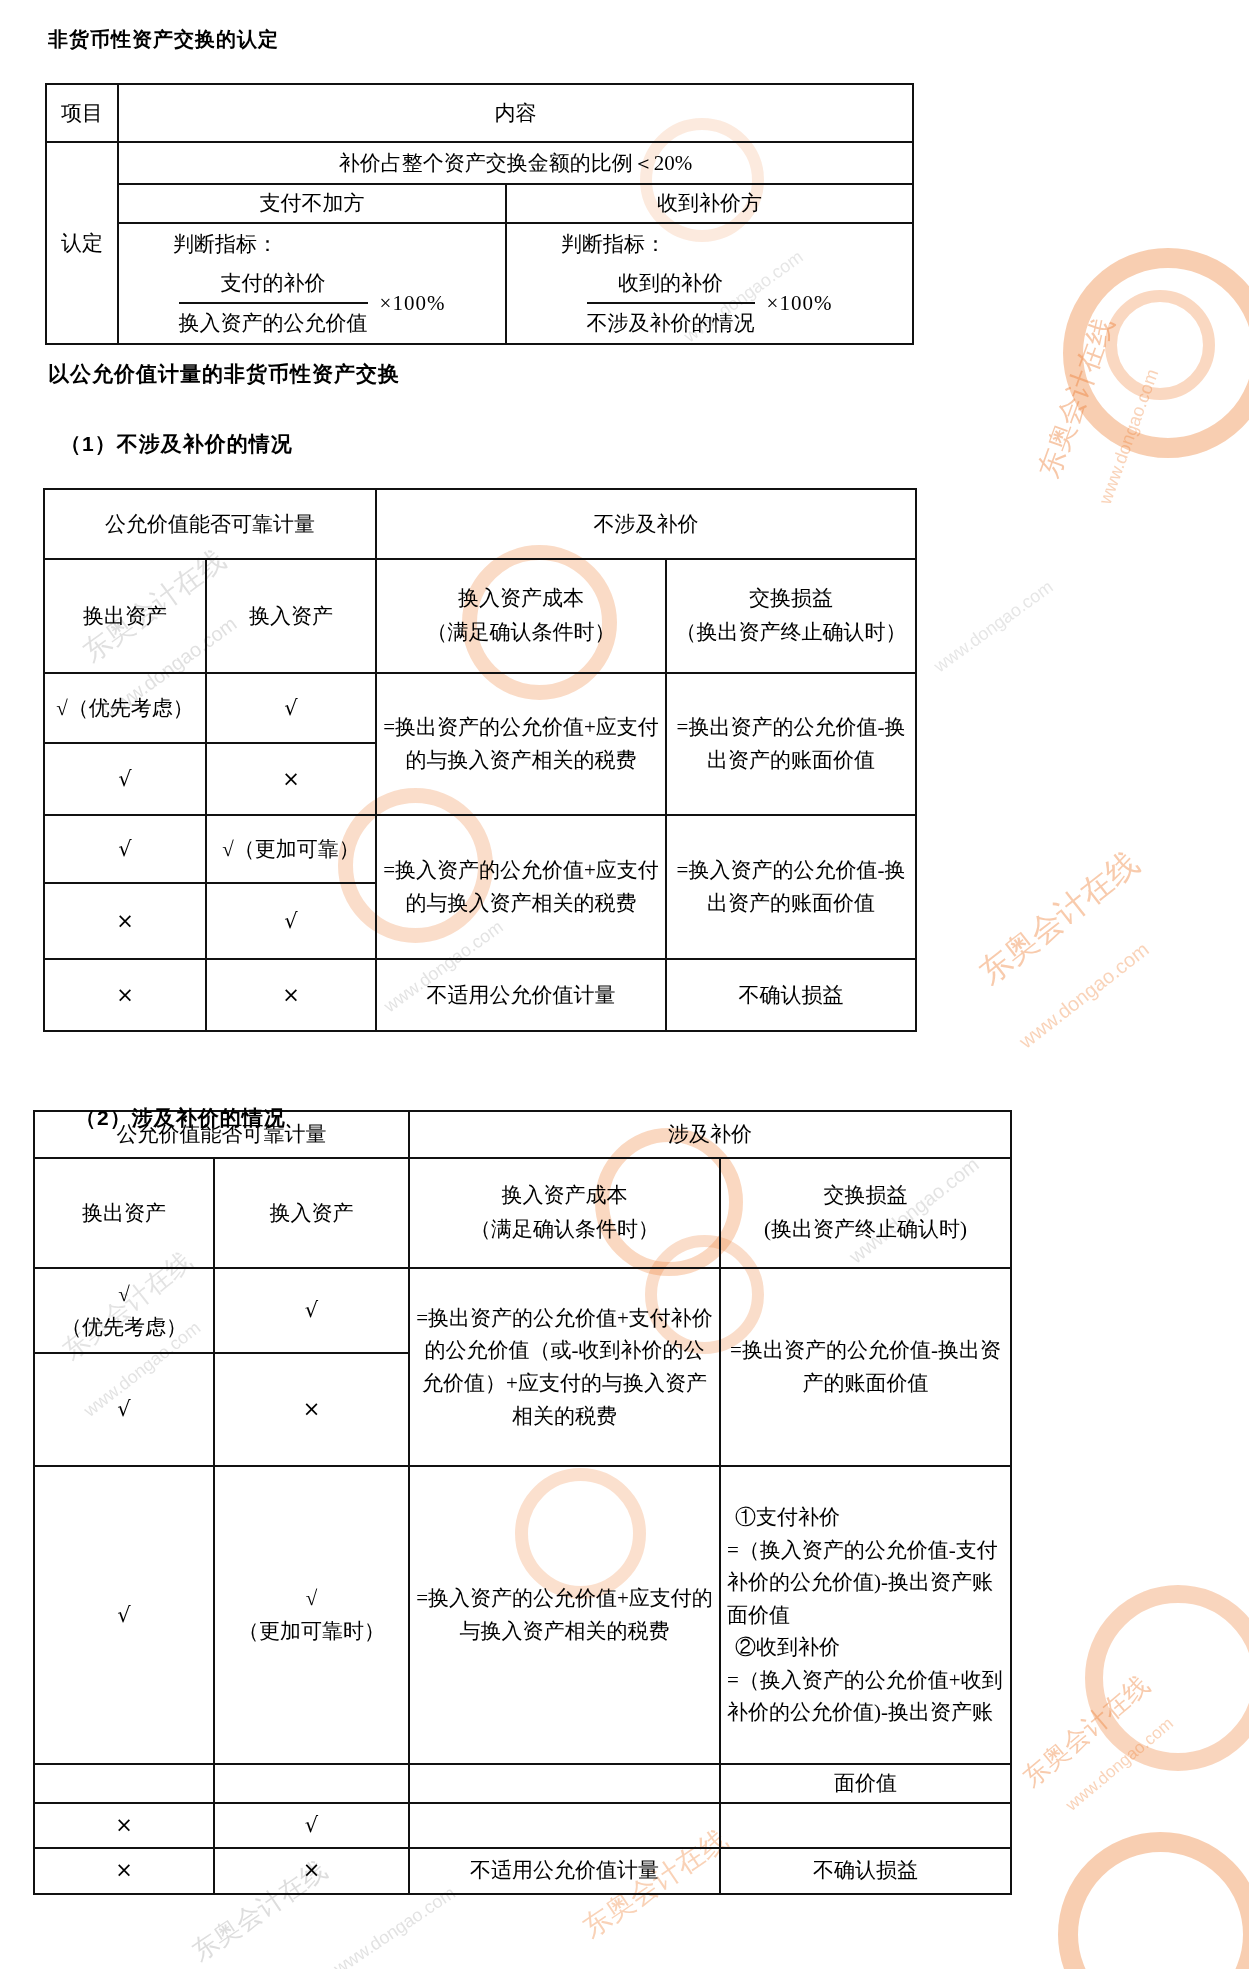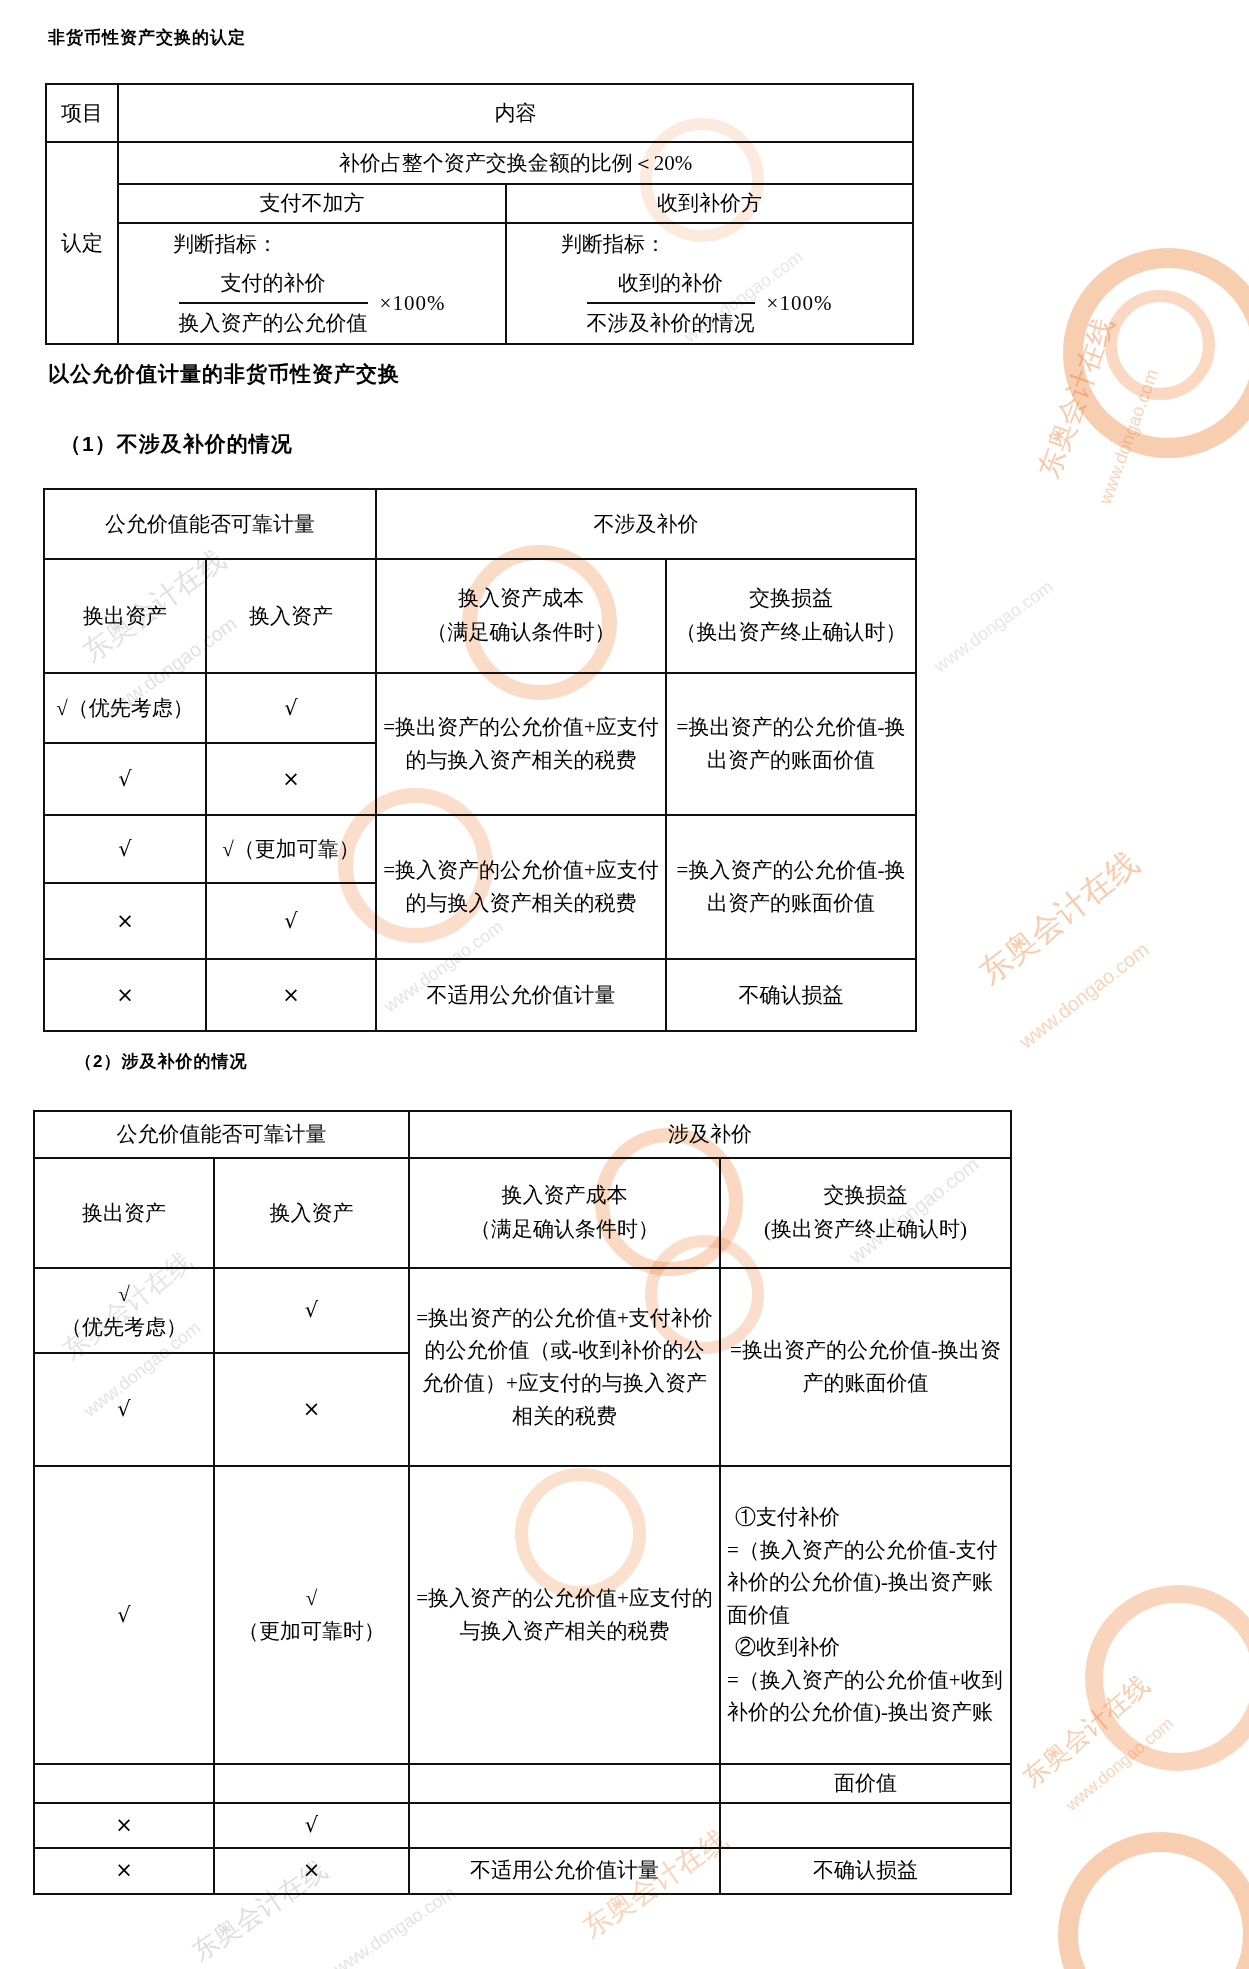--- a/index.html
+++ b/index.html
@@ -5,21 +5,21 @@
   html,body{margin:0;padding:0;background:#ffffff;}
   .page{position:relative;width:1249px;height:1969px;background:#fff;overflow:hidden;
         font-family:"Liberation Serif", serif;color:#000;}
   
   .wm{position:absolute;z-index:0;pointer-events:none;}
   .ring{position:absolute;border-radius:50%;border-style:solid;}
   .wmt{position:absolute;white-space:nowrap;font-family:"Liberation Sans",sans-serif;
        transform:rotate(-36deg);transform-origin:left top;}
   
   .hd{position:absolute;z-index:2;font-family:"Liberation Sans",sans-serif;font-weight:bold;
-      font-size:17px;letter-spacing:1px;}
+      font-size:20px;letter-spacing:1px;}
   
   table.t{position:absolute;z-index:1;border-collapse:collapse;table-layout:fixed;
           background:transparent;}
   table.t td{border:2px solid #111;font-size:21px;text-align:center;vertical-align:middle;
              padding:2px 6px;line-height:1.55;overflow:hidden;}
   td.txt{text-align:left;padding-left:10px;padding-right:10px;line-height:1.7;}
   td.top{vertical-align:top;padding-top:6px;}
   .pre{white-space:pre-line;}
   .mark{font-size:23px;font-family:"DejaVu Sans",sans-serif;}
   .h2line{line-height:1.6;}
@@ -66,21 +66,21 @@
     <div class="wmt" style="left:1015px;top:1768px;transform:rotate(-40deg);font-size:26px;color:rgba(237,125,49,.40);">东奥会计在线</div>
     <div class="wmt" style="left:1062px;top:1800px;transform:rotate(-40deg);font-size:17px;color:rgba(237,125,49,.34);">www.dongao.com</div>
     <div class="wmt" style="left:185px;top:1940px;transform:rotate(-34deg);font-size:26px;color:rgba(143,143,143,.30);">东奥会计在线</div>
     <div class="wmt" style="left:330px;top:1962px;transform:rotate(-34deg);font-size:18px;color:rgba(143,143,143,.26);">www.dongao.com</div>
     <div class="wmt" style="left:575px;top:1915px;transform:rotate(-34deg);font-size:28px;color:rgba(237,125,49,.35);">东奥会计在线</div>
   </div>
 
   <div class="hd" style="left:48px;top:26px;">非货币性资产交换的认定</div>
   <div class="hd" style="left:48px;top:360px;font-size:21px;">以公允价值计量的非货币性资产交换</div>
   <div class="hd" style="left:60px;top:430px;font-size:21px;">（1）不涉及补价的情况</div>
-  <div class="hd" style="left:75px;top:1050px;font-size:17px;">（2）涉及补价的情况</div>
+  <div class="hd" style="left:75px;top:1104px;font-size:21px;">（2）涉及补价的情况</div>
 
   <table class="t" style="left:45px;top:83px;width:867px;">
     <colgroup>
         <col style="width:72px">
         <col style="width:388px">
         <col style="width:407px">
       </colgroup>
     <tbody>
         <tr style="height:58px">
       <td>项目</td>

